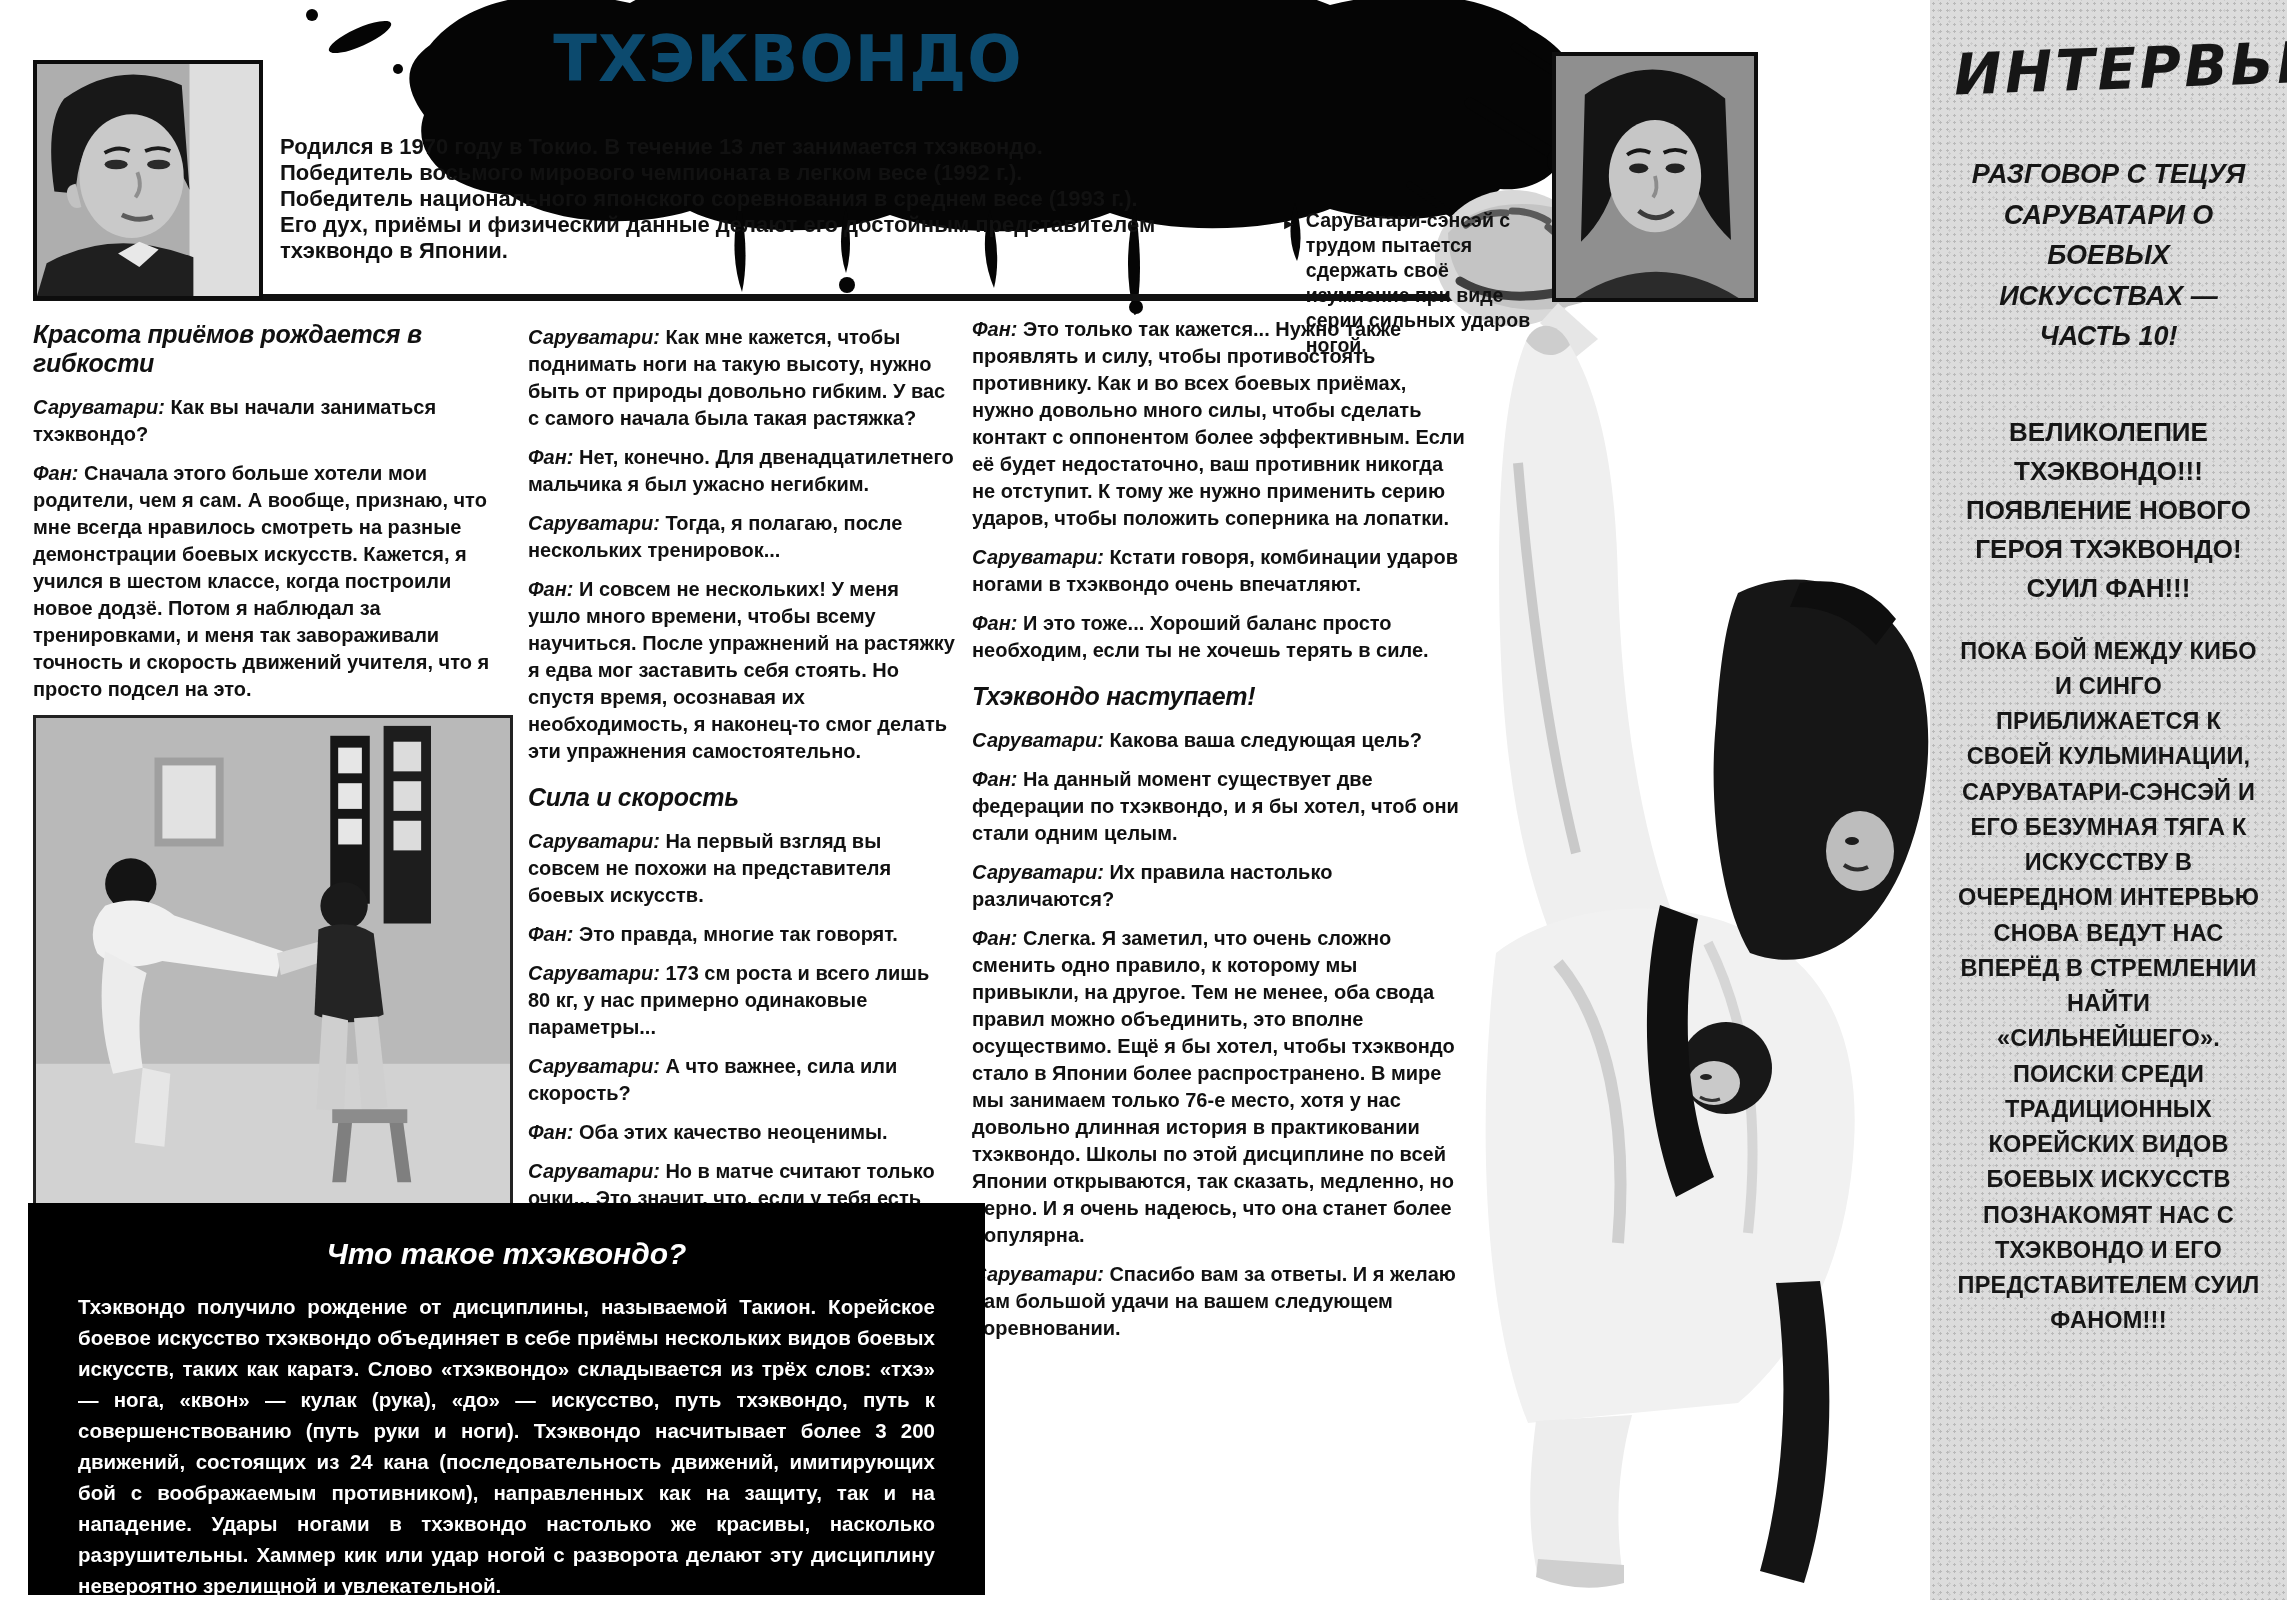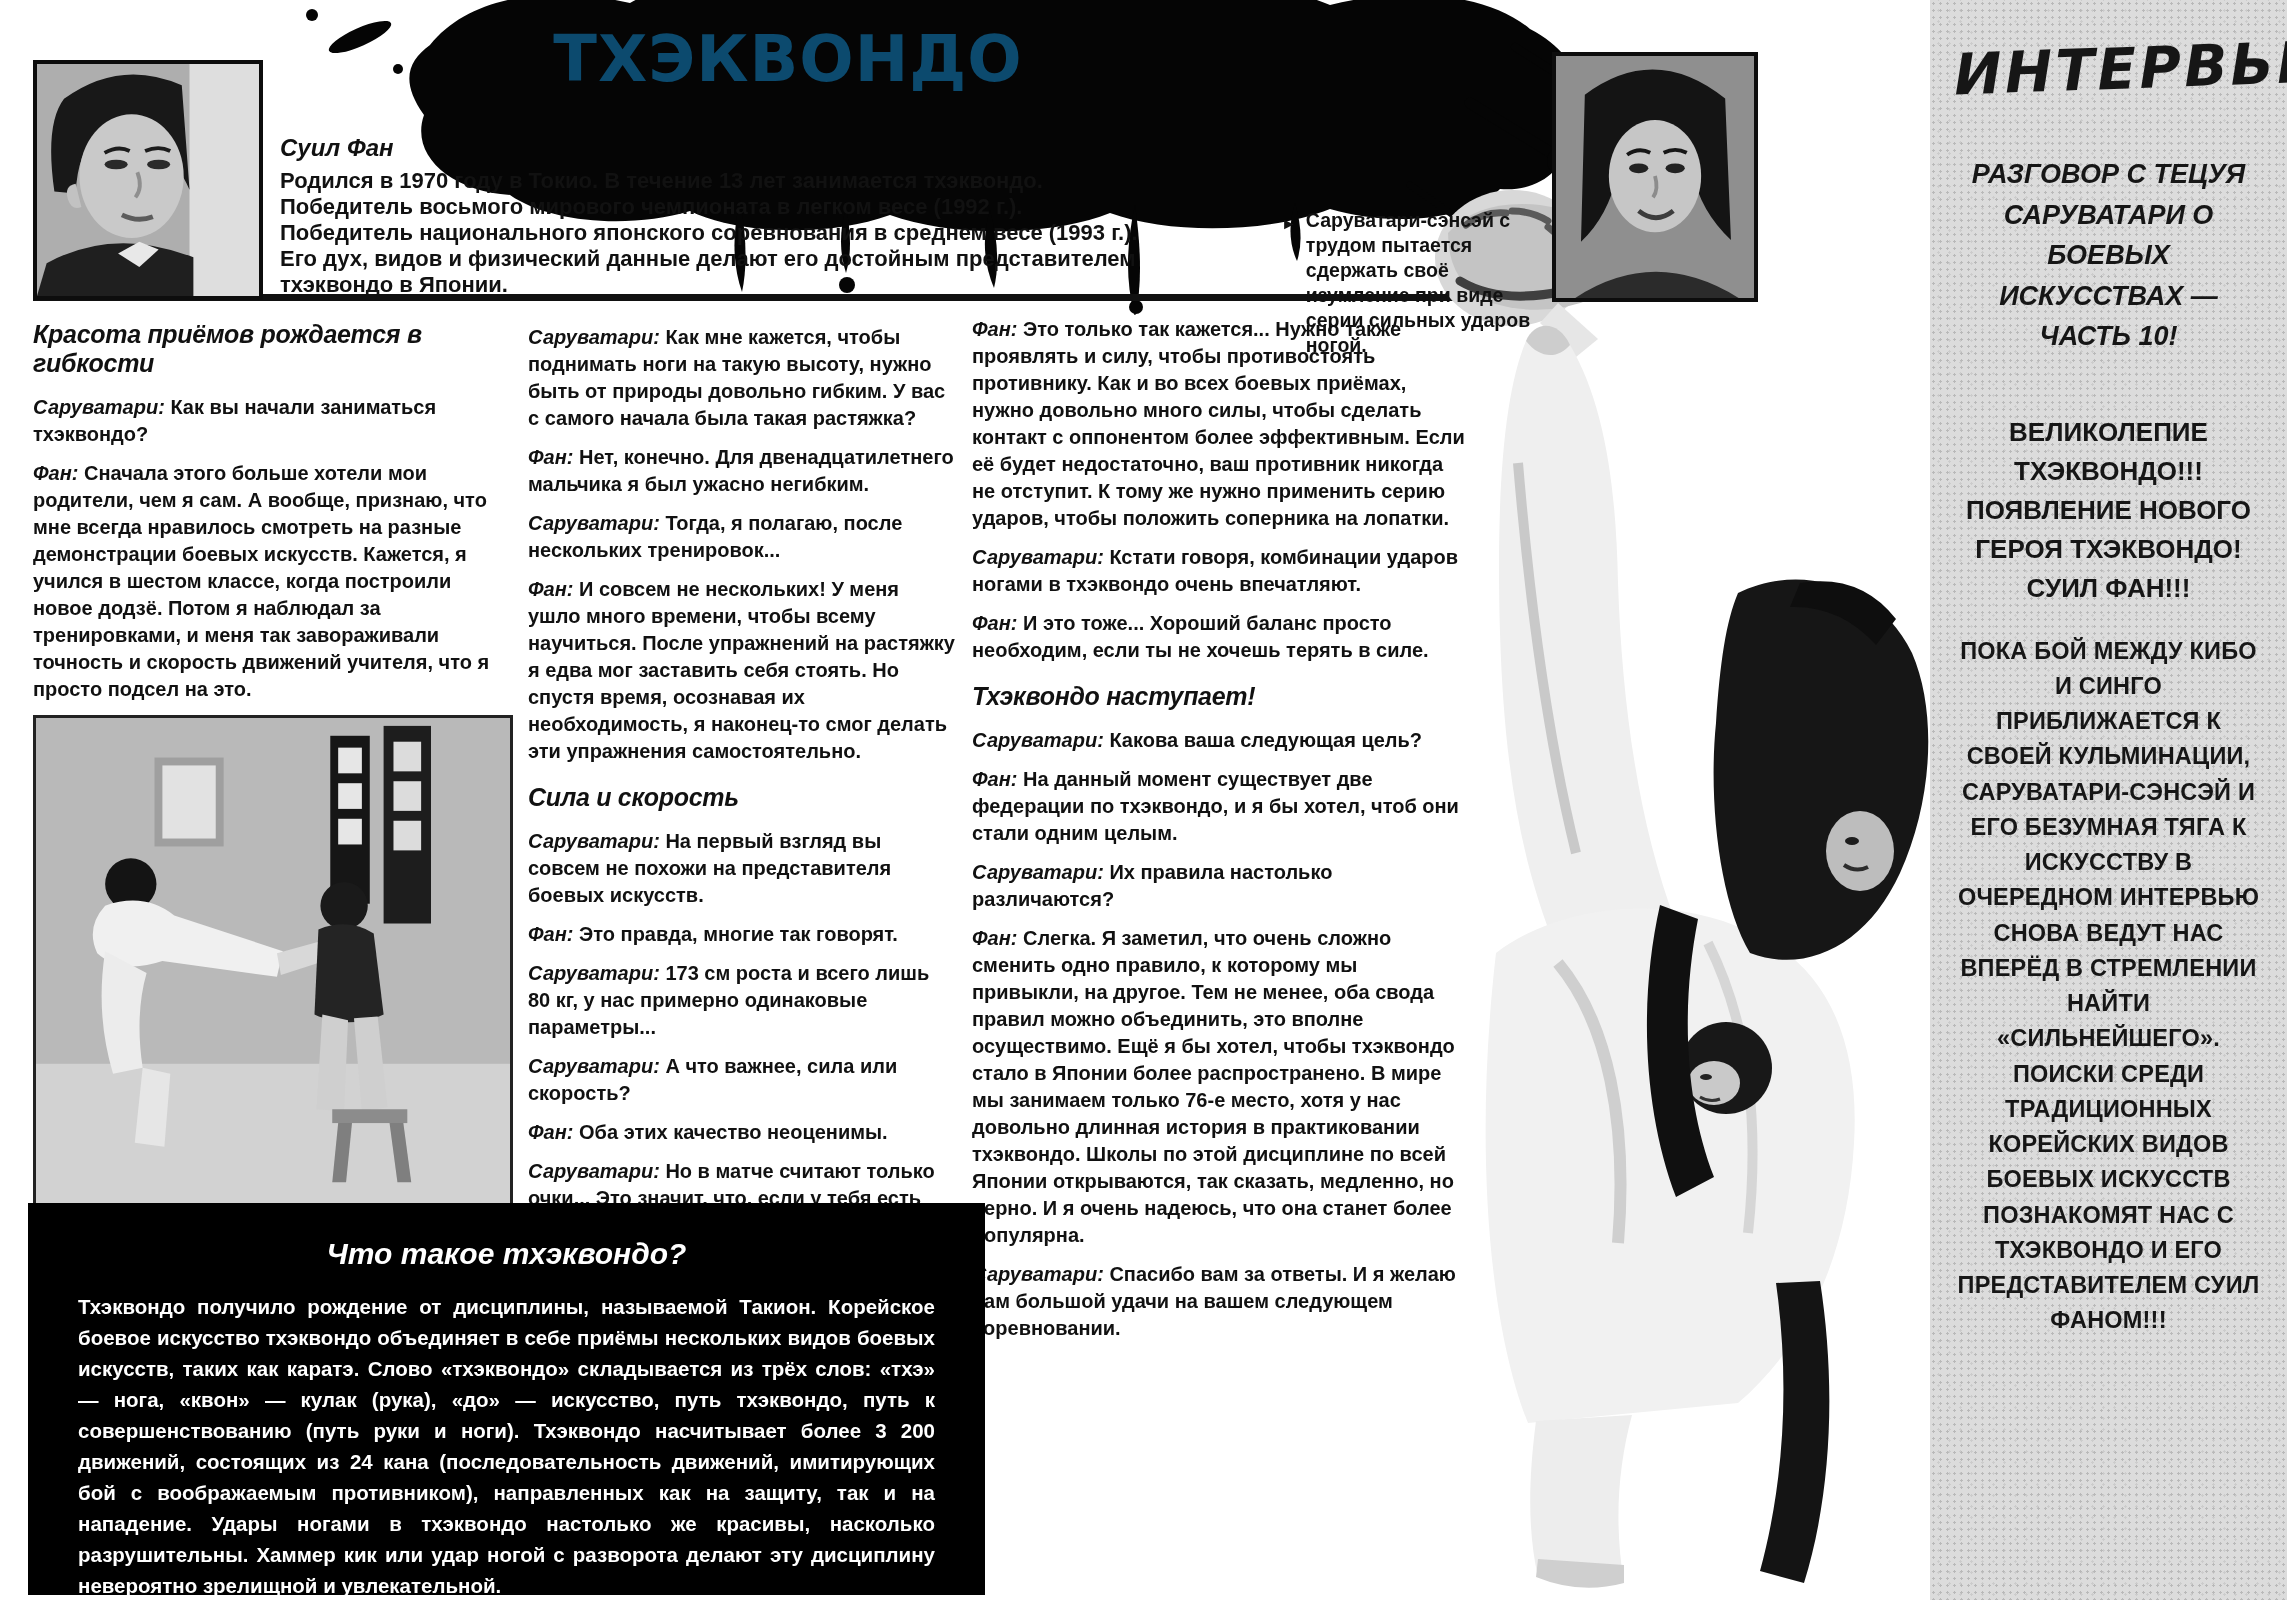--- a/index.html
+++ b/index.html
@@ -108,25 +108,24 @@
       <path d="M112 90 q14 -6 26 0" stroke="#1c1c1c" stroke-width="4" fill="none"></path>
       <path d="M104 112 q6 16 -2 26" stroke="#8f8f8f" stroke-width="4" fill="none"></path>
       <path d="M88 156 q16 8 32 2" stroke="#5c5c5c" stroke-width="5" fill="none"></path>
       <path d="M40 124 q-12 2 -8 16 q4 12 14 8" fill="#c2c2c2"></path>
       <path d="M10 206 Q80 168 162 200 L162 240 L0 240 Z" fill="#1f1f1f"></path>
       <path d="M84 196 l22 14 l20 -18 l-20 -8 Z" fill="#e8e8e8"></path>
     </svg>
   </div>
 
   <div id="bio" class="abs">
-    <div id="bio-name">Суил Фан</div>
     <div class="bio-line">Родился в 1970 году в Токио. В течение 13 лет занимается тхэквондо.</div>
     <div class="bio-line">Победитель восьмого мирового чемпионата в легком весе (1992 г.).</div>
     <div class="bio-line">Победитель национального японского соревнования в среднем весе (1993 г.).</div>
-    <div class="bio-line">Его дух, видов и физический данные делают его достойным представителем</div>
+    <div class="bio-line">Его дух, приёмы и физический данные делают его достойным представителем</div>
     <div class="bio-line">тхэквондо в Японии.</div>
   </div>
 
   <div id="photo-right" class="abs photo">
     <svg width="100%" height="100%" viewBox="0 0 206 250" preserveAspectRatio="none">
       <rect width="206" height="250" fill="#8f8f8f"></rect>
       <path d="M30 40 Q103 -14 176 44 L182 190 Q150 160 142 120 Q103 96 64 122 Q54 166 26 192 Z" fill="#141414"></path>
       <ellipse cx="103" cy="124" rx="48" ry="58" fill="#c6c6c6"></ellipse>
       <ellipse cx="86" cy="116" rx="10" ry="5" fill="#222"></ellipse>
       <ellipse cx="124" cy="116" rx="10" ry="5" fill="#222"></ellipse>

